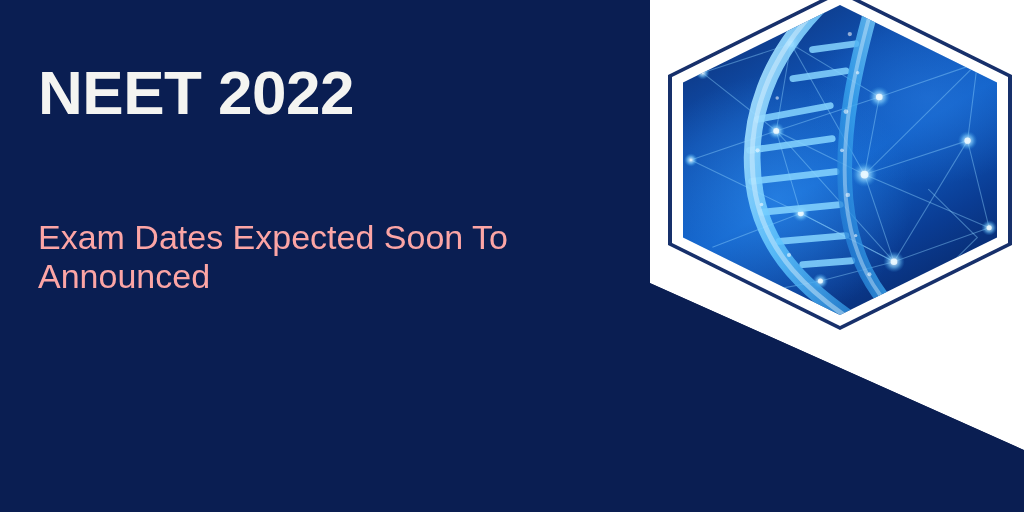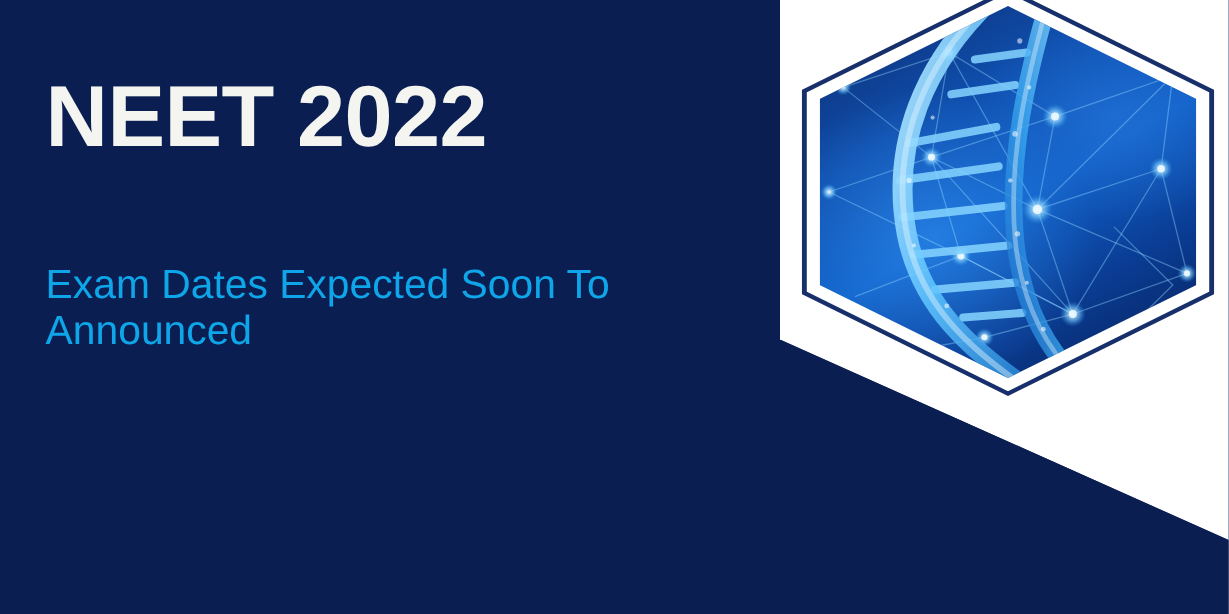--- a/index.html
+++ b/index.html
@@ -95,37 +95,37 @@
     top:0;
     width:600px;
     height:512px;
     z-index:4;
   }
 
   .headline {
     position:absolute;
     top:62px;
     left:0;
-    font-size:72px;
+    font-size:62px;
     line-height:1;
     font-weight:700;
     letter-spacing:-0.5px;
     color:#f4f4f1;
     white-space:nowrap;
   }
 
   .subhead {
     position:absolute;
     top:218px;
     left:0;
     width:590px;
     font-size:34px;
     line-height:1.14;
     font-weight:400;
-    color:#0ea5e9;
+    color:#fca5a5;
   }
 
   .tagline {
     position:absolute;
     top:333px;
     left:0;
     width:590px;
     font-size:36px;
     line-height:1.14;
     font-weight:400;

